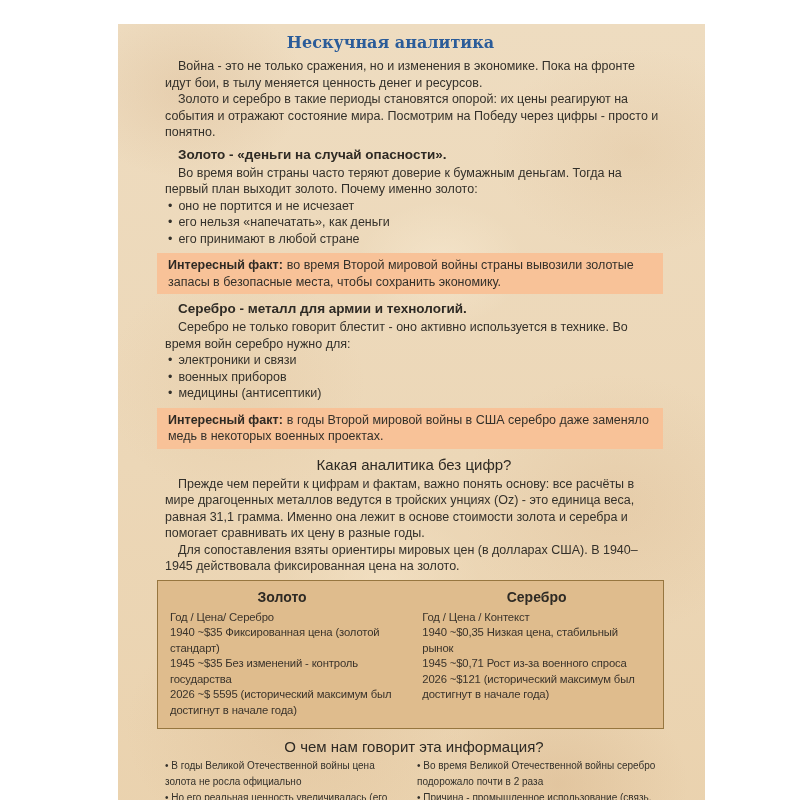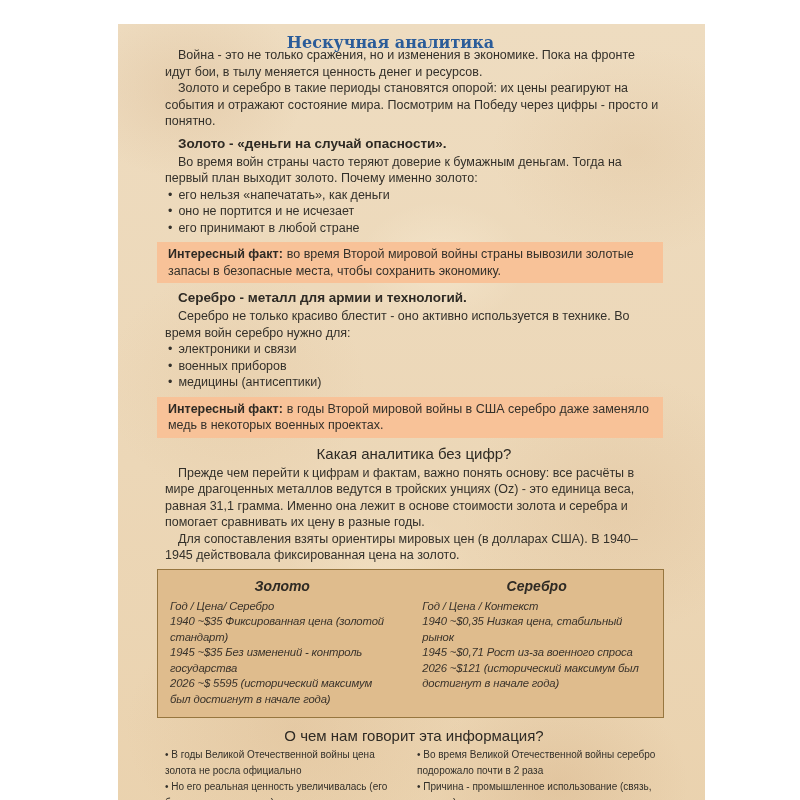--- a/index.html
+++ b/index.html
@@ -48,21 +48,21 @@
   .fact b{margin-right:4px;color:#2e2a24;}
   .big-h{
     margin:7px 0 2px;text-align:center;font-size:15px;line-height:18px;
     font-weight:normal;color:#2e2a24;
   }
   
   .price-box{
     margin:5px 0 0 -8px;box-sizing:border-box;width:507px;
     border:1px solid #97763f;background:#dfbc8d;
     padding:7px 12px 10px;
-    display:grid;grid-template-columns:1fr 1.02fr;column-gap:28px;font-style:italic;
+    display:grid;grid-template-columns:1fr 1.02fr;column-gap:28px;
   }
   .price-title{
     text-align:center;font-size:14px;font-weight:bold;color:#2e2a24;
     line-height:18px;margin-bottom:4px;
   }
   .price-head,.price-row{font-size:11.3px;line-height:15.5px;letter-spacing:-0.15px;color:#3a332b;}
   
   .concl-grid{
     margin-top:2px;display:grid;grid-template-columns:238px 1fr;column-gap:14px;
   }
@@ -72,34 +72,34 @@
 </head>
 <body>
 
 <div class="page">
 
   <div class="header-row">
     <div class="header-line"></div>
     <div class="brand">Нескучная аналитика</div>
   </div>
 
-  <p class="para" style="margin-top:5px">Война - это не только сражения, но и изменения в экономике. Пока на фронте идут бои, в тылу меняется ценность денег и ресурсов.</p>
+  <p class="para" style="margin-top:16px">Война - это не только сражения, но и изменения в экономике. Пока на фронте идут бои, в тылу меняется ценность денег и ресурсов.</p>
   <p class="para">Золото и серебро в такие периоды становятся опорой: их цены реагируют на события и отражают состояние мира. Посмотрим на Победу через цифры - просто и понятно.</p>
 
   <h3 class="sec-h">Золото - «деньги на случай опасности».</h3>
   <p class="para">Во время войн страны часто теряют доверие к бумажным деньгам. Тогда на первый план выходит золото. Почему именно золото:</p>
   <ul class="bullet-list">
+    <li>оно не портится и не исчезает</li>
     <li>его нельзя «напечатать», как деньги</li>
-    <li>оно не портится и не исчезает</li>
     <li>его принимают в любой стране</li>
   </ul>
   <div class="fact"><b>Интересный факт:</b><span>во время Второй мировой войны страны вывозили золотые запасы в безопасные места, чтобы сохранить экономику.</span></div>
 
   <h3 class="sec-h">Серебро - металл для армии и технологий.</h3>
-  <p class="para">Серебро не только красиво блестит - оно активно используется в технике. Во время войн серебро нужно для:</p>
+  <p class="para">Серебро не только говорит блестит - оно активно используется в технике. Во время войн серебро нужно для:</p>
   <ul class="bullet-list">
     <li>электроники и связи</li>
     <li>военных приборов</li>
     <li>медицины (антисептики)</li>
   </ul>
   <div class="fact"><b>Интересный факт:</b><span>в годы Второй мировой войны в США серебро даже заменяло медь в некоторых военных проектах.</span></div>
 
   <h2 class="big-h">Какая аналитика без цифр?</h2>
   <p class="para">Прежде чем перейти к цифрам и фактам, важно понять основу: все расчёты в мире драгоценных металлов ведутся в тройских унциях (Oz) - это единица веса, равная 31,1 грамма. Именно она лежит в основе стоимости золота и серебра и помогает сравнивать их цену в разные годы.</p>
   <p class="para mt">Для сопоставления взяты ориентиры мировых цен (в долларах США). В 1940–1945 действовала фиксированная цена на золото.</p>

